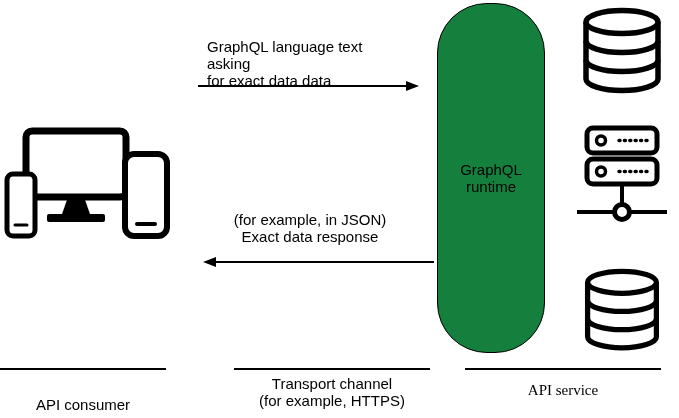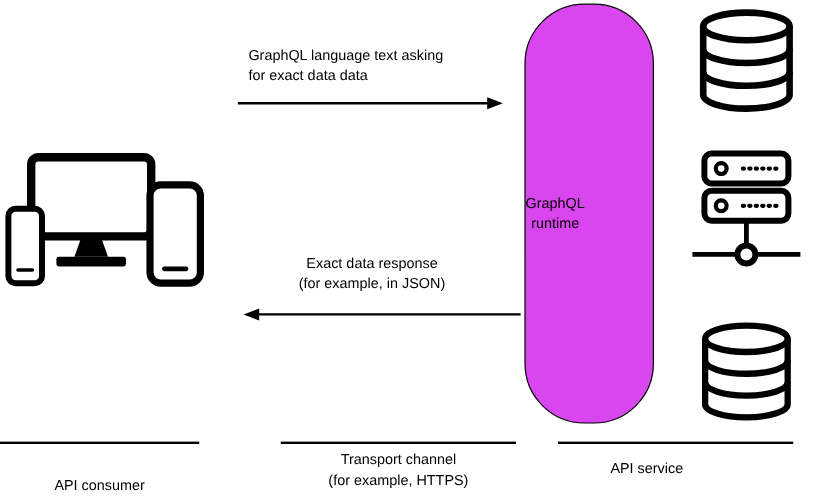--- a/index.html
+++ b/index.html
@@ -6,58 +6,59 @@
   #canvas {
     position: relative;
     width: 679px;
     height: 418px;
     background: #ffffff;
     font-family: "Liberation Sans", "DejaVu Sans", sans-serif;
     color: #000000;
     overflow: hidden;
   }
   .abs { position: absolute; }
-  .txt { font-size: 12px; line-height: 17px; color: #000; }
+  .txt { font-size: 15px; line-height: 17px; color: #000; }
   .center { text-align: center; }
 
   
   #request-text  { left: 207px; top: 38px;  width: 200px; text-align: left; }
   #response-text { left: 215px; top: 211px; width: 190px; text-align: center; }
 
   
   #request-arrow  { left: 198px; top: 79px;  }
   #response-arrow { left: 202px; top: 255px; }
 
   
   #runtime-box {
     left: 437px; top: 3px;
     width: 106px; height: 348px;
     border: 1.6px solid #000;
     border-radius: 50px;
     display: flex;
     align-items: center;
+    justify-content: center;
     text-align: center;
-    background: #d946ef;
+    background: #15803d;
   }
 
   
   #devices-icon  { left: 4px;   top: 126px; }
   #db-top-icon   { left: 580px; top: 7px;   }
   #server-icon   { left: 574px; top: 124px; }
   #db-bot-icon   { left: 580px; top: 268px; }
 
   
   .rule { top: 368px; height: 1.5px; background: #000; }
   #consumer-rule  { left: 0px;   width: 166px; }
   #transport-rule { left: 234px; width: 196px; }
   #service-rule   { left: 465px; width: 196px; }
 
   #consumer-label  { left: 0px;   top: 396px; width: 166px; }
   #transport-label { left: 234px; top: 375px; width: 196px; }
-  #service-label   { left: 441px; top: 382px; width: 196px; }
+  #service-label   { left: 465px; top: 382px; width: 196px; font-family: Liberation Serif, serif; }
 
   svg { display: block; }
 </style>
 </head>
 <body>
 
 <div id="canvas">
 
   <svg id="devices-icon" class="abs" width="166" height="116" viewBox="0 0 166 116" aria-hidden="true">
     <rect x="22" y="5" width="100" height="66" rx="6" fill="#fff" stroke="#000" stroke-width="7"></rect>
@@ -72,22 +73,22 @@
   <div id="request-text" class="abs txt">
     <div>GraphQL language text asking</div>
     <div>for exact data data</div>
   </div>
   <svg id="request-arrow" class="abs" width="222" height="14" viewBox="0 0 222 14" aria-hidden="true">
     <line x1="0" y1="7" x2="209" y2="7" stroke="#000" stroke-width="2"></line>
     <polygon points="208,2 221,7 208,12" fill="#000"></polygon>
   </svg>
 
   <div id="response-text" class="abs txt center">
+    <div>(for example, in JSON)</div>
     <div>Exact data response</div>
-    <div>(for example, in JSON)</div>
   </div>
   <svg id="response-arrow" class="abs" width="232" height="14" viewBox="0 0 232 14" aria-hidden="true">
     <line x1="13" y1="7" x2="232" y2="7" stroke="#000" stroke-width="2"></line>
     <polygon points="14,2 1,7 14,12" fill="#000"></polygon>
   </svg>
 
   <div id="runtime-box" class="abs">
     <div class="txt">
       <div>GraphQL</div>
       <div>runtime</div>

